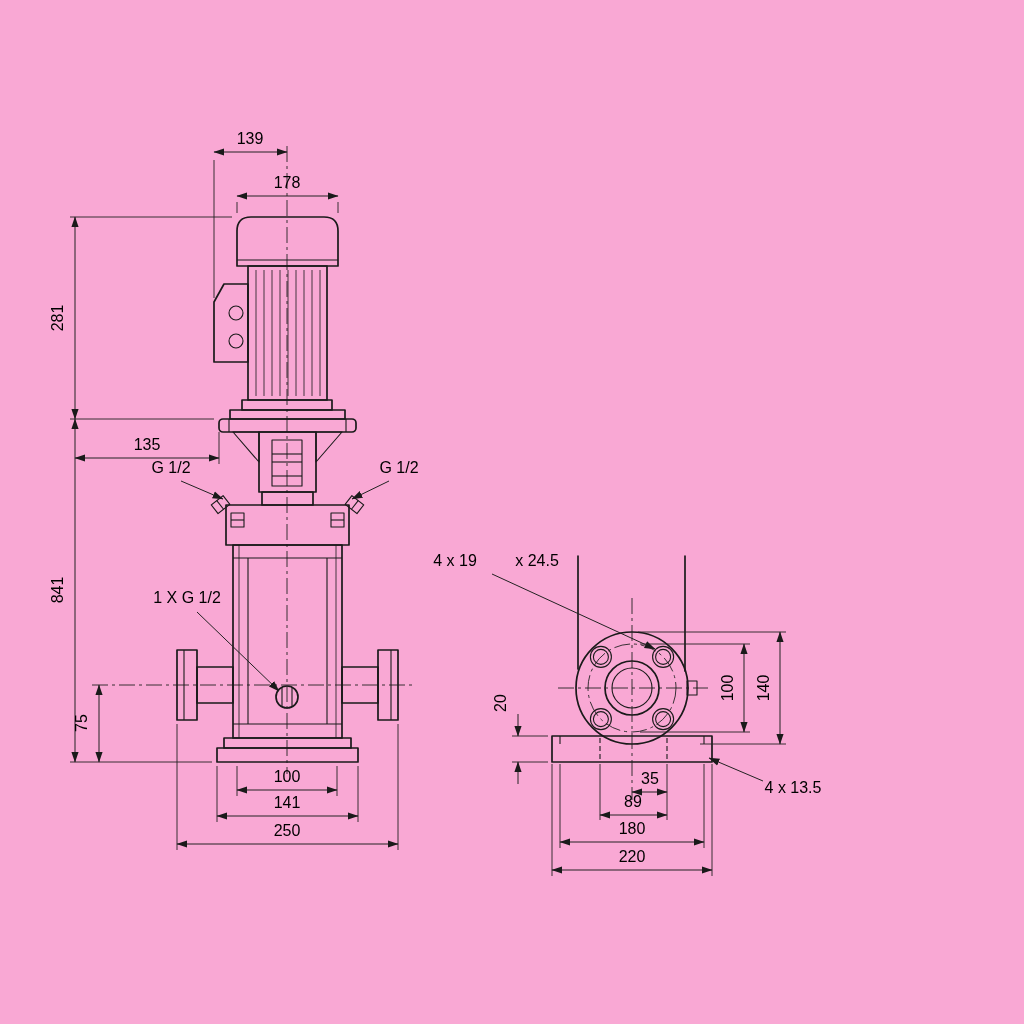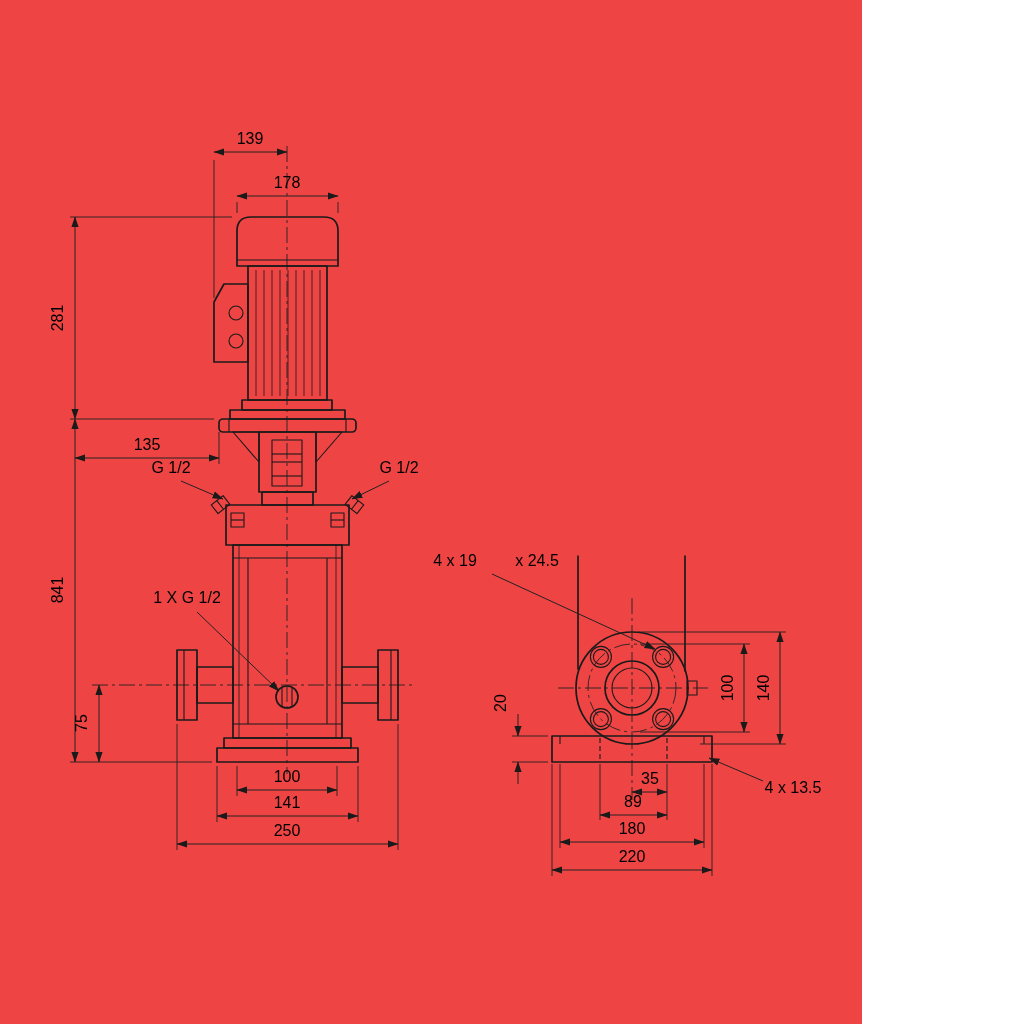--- a/index.html
+++ b/index.html
@@ -1,16 +1,16 @@
 <!DOCTYPE html>
 <html><head>
 <meta charset="utf-8">
 <style>
   html,body{margin:0;padding:0;background:#ffffff;width:1024px;height:1024px;overflow:hidden;}
-  .stage{width:862px;height:1024px;background:#ef4444;position:relative;font-family:"Liberation Sans",sans-serif;}
+  .stage{width:1024px;height:1024px;background:#f9a8d4;position:relative;font-family:"Liberation Sans",sans-serif;}
   svg{display:block;}
   .obj{stroke:#1a1a1a;stroke-width:1.7;fill:none;stroke-linejoin:round;stroke-linecap:round;}
   .obj2{stroke:#1a1a1a;stroke-width:1.1;fill:none;stroke-linejoin:round;}
   .fin{stroke:#1a1a1a;stroke-width:0.8;fill:none;}
   .dim{stroke:#222222;stroke-width:1;fill:none;}
   .ext{stroke:#222222;stroke-width:0.9;fill:none;}
   .cl{stroke:#222222;stroke-width:0.9;fill:none;stroke-dasharray:16 4 3 4;}
   .slot{stroke:#1a1a1a;stroke-width:1.1;fill:none;stroke-dasharray:5 3;}
   text{font-family:"Liberation Sans",sans-serif;font-size:16px;fill:#000;}
 </style>

